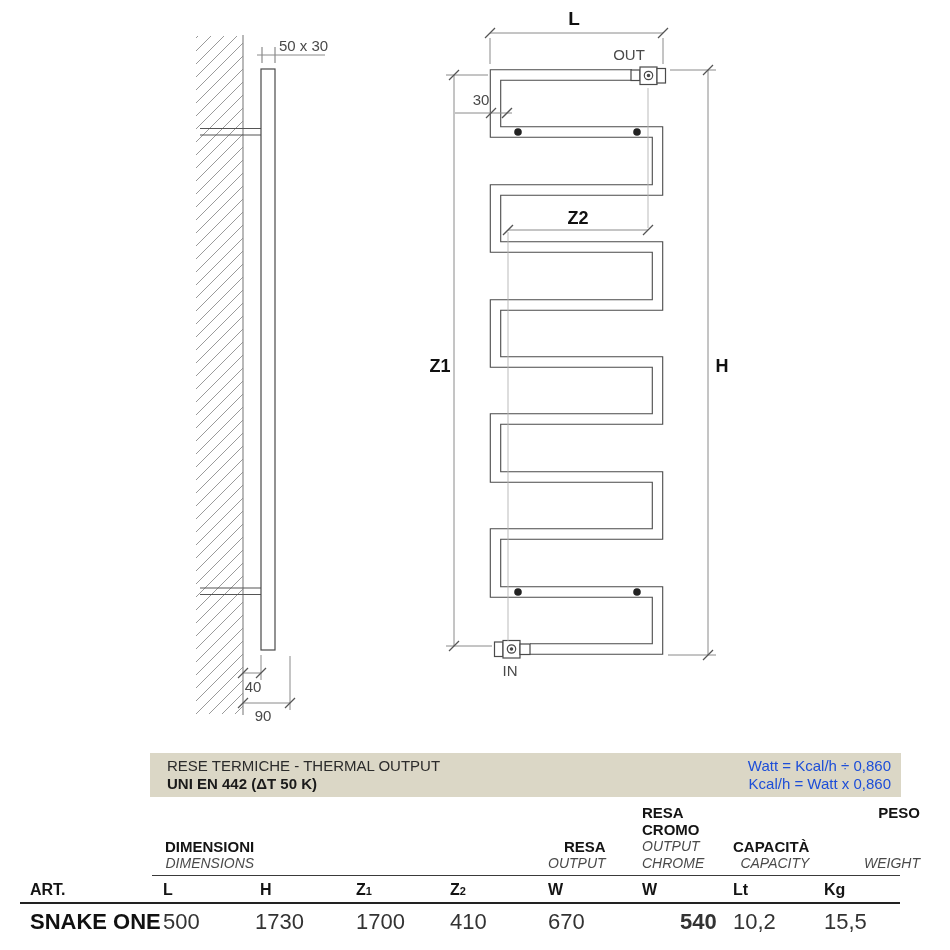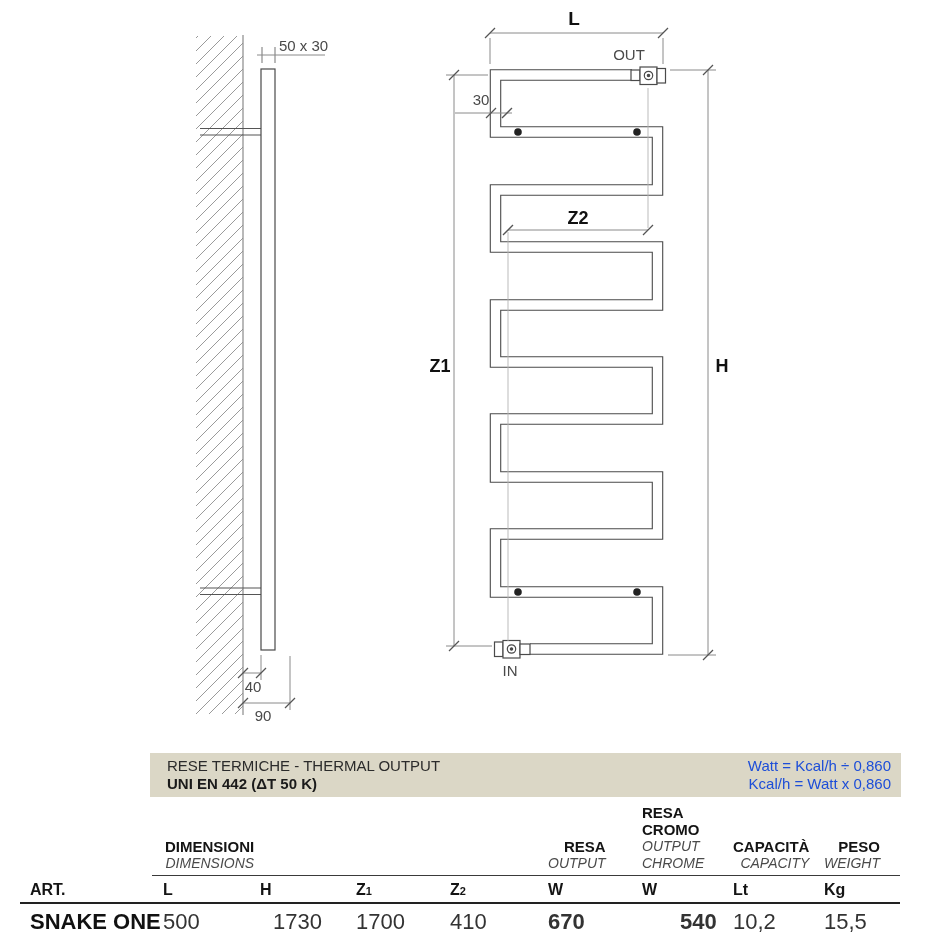--- a/index.html
+++ b/index.html
@@ -179,41 +179,41 @@
     <div class="en">OUTPUT</div>
   </div>
   <div class="grp" style="left:642px;width:72px;">
     <div class="it">RESA CROMO</div>
     <div class="en">OUTPUT CHROME</div>
   </div>
   <div class="grp" style="left:733px;">
     <div class="it">CAPACITÀ</div>
     <div class="en">CAPACITY</div>
   </div>
-  <div class="grp" style="left:824px;">
+  <div class="grp" style="left:864px;gap:34px;">
     <div class="it">PESO</div>
     <div class="en">WEIGHT</div>
   </div>
 
   <div class="rule1"></div>
   <div class="rule2"></div>
 
   <div class="colhead" style="left:30px;"><span>ART.</span><span class="sub"></span></div>
   <div class="colhead" style="left:163px;"><span>L</span><span class="sub"></span></div>
   <div class="colhead" style="left:260px;"><span>H</span><span class="sub"></span></div>
   <div class="colhead" style="left:356px;"><span>Z</span><span class="sub">1</span></div>
   <div class="colhead" style="left:450px;"><span>Z</span><span class="sub">2</span></div>
   <div class="colhead" style="left:548px;"><span>W</span><span class="sub"></span></div>
   <div class="colhead" style="left:642px;"><span>W</span><span class="sub"></span></div>
   <div class="colhead" style="left:733px;"><span>Lt</span><span class="sub"></span></div>
   <div class="colhead" style="left:824px;"><span>Kg</span><span class="sub"></span></div>
 
   <div class="cell art" style="left:30px;">SNAKE ONE</div>
   <div class="cell" style="left:163px;">500</div>
-  <div class="cell" style="left:273px;">1730</div>
+  <div class="cell" style="left:255px;">1730</div>
   <div class="cell" style="left:356px;">1700</div>
   <div class="cell" style="left:450px;">410</div>
-  <div class="cell" style="left:548px;font-weight:bold;">670</div>
+  <div class="cell" style="left:548px;">670</div>
   <div class="cell" style="left:680px;font-weight:bold;">540</div>
   <div class="cell" style="left:733px;">10,2</div>
   <div class="cell" style="left:824px;">15,5</div>
 
 </div>
 
 </body></html>

